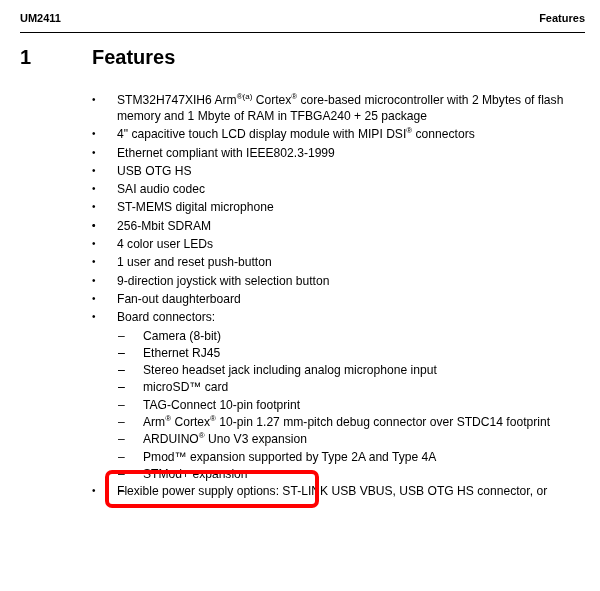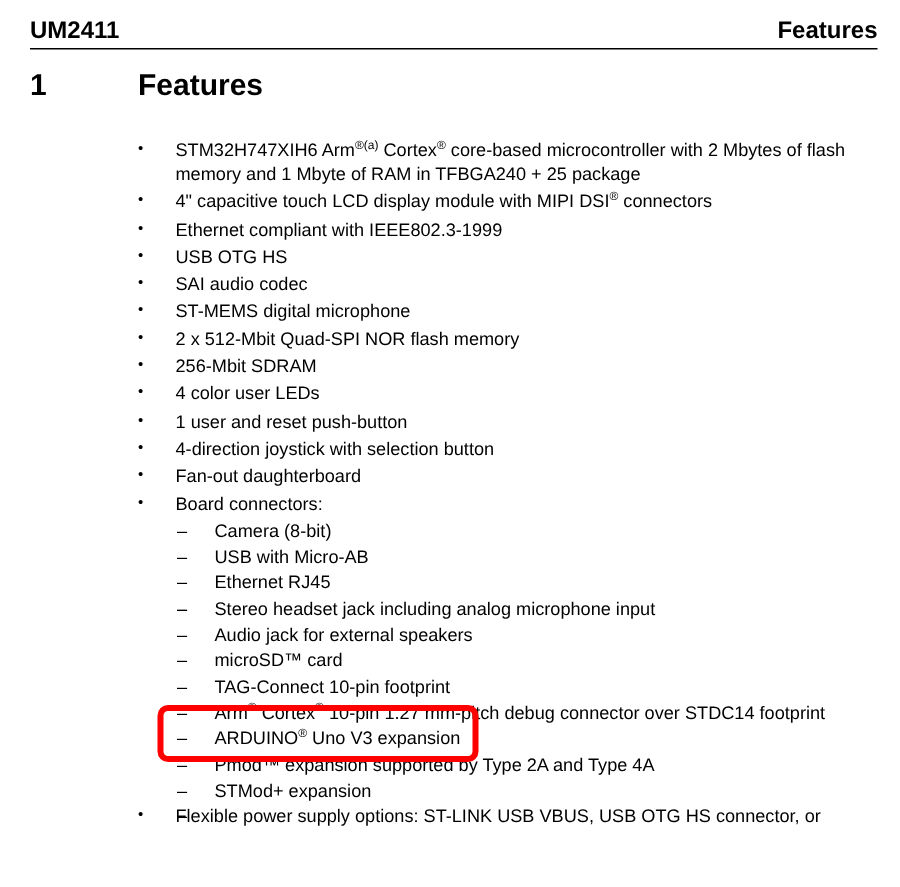--- a/index.html
+++ b/index.html
@@ -1,19 +1,19 @@
 <!DOCTYPE html>
 <html><head>
 <meta charset="utf-8">
 <style>
   html, body { margin: 0; padding: 0; background: #ffffff; }
   body { width: 600px; height: 591px; overflow: hidden; position: relative;
          font-family: "Liberation Sans", sans-serif; color: #000; }
   .header { position: absolute; left: 20px; top: 10px; width: 565px; height: 22px;
-            border-bottom: 1px solid #000; font-size: 16px; font-weight: bold; }
+            border-bottom: 1px solid #000; font-size: 11px; font-weight: bold; }
   .header .left { position: absolute; left: 0; top: 2px; }
   .header .right { position: absolute; right: 0; top: 2px; }
   .section-title { position: absolute; left: 20px; top: 46px; font-size: 20px; font-weight: bold; }
   .section-title .num { position: absolute; left: 0; }
   .section-title .label { position: absolute; left: 72px; white-space: nowrap; }
   .list { position: absolute; left: 0; top: 92px; width: 600px; font-size: 12.1px; line-height: 16px; }
   .item { position: relative; padding-left: 117px; margin-bottom: 2.3px; white-space: nowrap; }
   .item .bullet { position: absolute; left: 92px; top: 0; font-size: 10px; }
   .sub { position: relative; padding-left: 143px; margin-bottom: 1.3px; white-space: nowrap; }
   .sub .dash { position: absolute; left: 118px; top: 0; }
@@ -41,34 +41,34 @@
     <span>memory and 1 Mbyte of RAM in TFBGA240 + 25 package</span>
   </div>
   <div class="item">
     <span class="bullet">•</span>
     <span>4" capacitive touch LCD display module with MIPI DSI</span><sup>®</sup><span> connectors</span><br>
   </div>
   <div class="item"><span class="bullet">•</span><span>Ethernet compliant with IEEE802.3-1999</span></div>
   <div class="item"><span class="bullet">•</span><span>USB OTG HS</span></div>
   <div class="item"><span class="bullet">•</span><span>SAI audio codec</span></div>
   <div class="item"><span class="bullet">•</span><span>ST-MEMS digital microphone</span></div>
-  <div class="item"><span class="bullet">•</span><span>2 x 512-Mbit Quad-SPI NOR flash memory</span></div>
+  <div class="item"><span class="bullet">•</span></div>
   <div class="item"><span class="bullet">•</span><span>256-Mbit SDRAM</span></div>
   <div class="item"><span class="bullet">•</span><span>4 color user LEDs</span></div>
   <div class="item"><span class="bullet">•</span><span>1 user and reset push-button</span></div>
-  <div class="item"><span class="bullet">•</span><span>4-direction joystick with selection button</span></div>
+  <div class="item"><span class="bullet">•</span><span>9-direction joystick with selection button</span></div>
   <div class="item"><span class="bullet">•</span><span>Fan-out daughterboard</span></div>
   <div class="item"><span class="bullet">•</span><span>Board connectors:</span></div>
 
   <div class="sub"><span class="dash">–</span><span>Camera (8-bit)</span></div>
-  <div class="sub"><span class="dash">–</span><span>USB with Micro-AB</span></div>
+  <div class="sub"><span class="dash">–</span></div>
   <div class="sub"><span class="dash">–</span><span>Ethernet RJ45</span></div>
   <div class="sub"><span class="dash">–</span></div>
   <div class="sub"><span class="dash">–</span><span>Stereo headset jack including analog microphone input</span></div>
-  <div class="sub"><span class="dash">–</span><span>Audio jack for external speakers</span></div>
+  <div class="sub"><span class="dash">–</span></div>
   <div class="sub"><span class="dash">–</span><span>microSD™ card</span></div>
   <div class="sub"><span class="dash">–</span><span>TAG-Connect 10-pin footprint</span></div>
   <div class="sub"><span class="dash">–</span><span>Arm</span><sup>®</sup><span> Cortex</span><sup>®</sup><span> 10-pin 1.27 mm-pitch debug connector over STDC14 footprint</span></div>
   <div class="sub"><span class="dash">–</span><span>ARDUINO</span><sup>®</sup><span> Uno V3 expansion</span></div>
   <div class="sub"><span class="dash">–</span><span>Pmod™ expansion supported by Type 2A and Type 4A</span></div>
   <div class="sub"><span class="dash">–</span><span>STMod+ expansion</span></div>
   <div class="sub"><span class="dash">–</span></div>
 
   <div class="item"><span class="bullet">•</span><span>Flexible power supply options: ST-LINK USB VBUS, USB OTG HS connector, or</span></div>
 </div>

